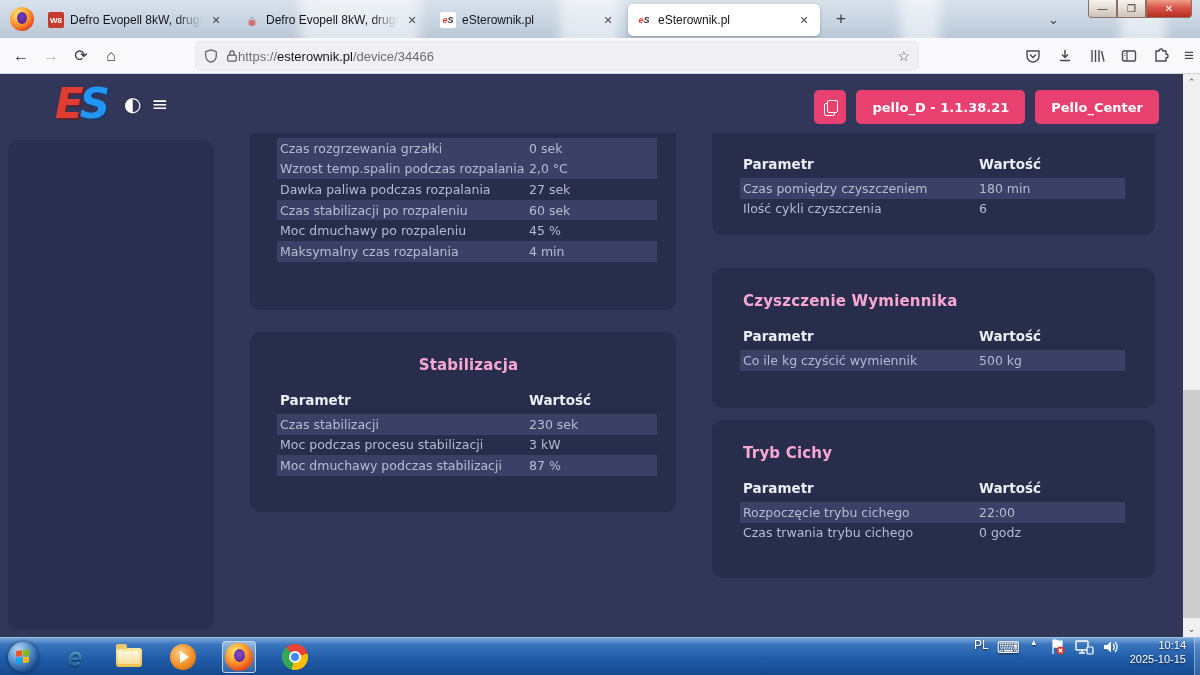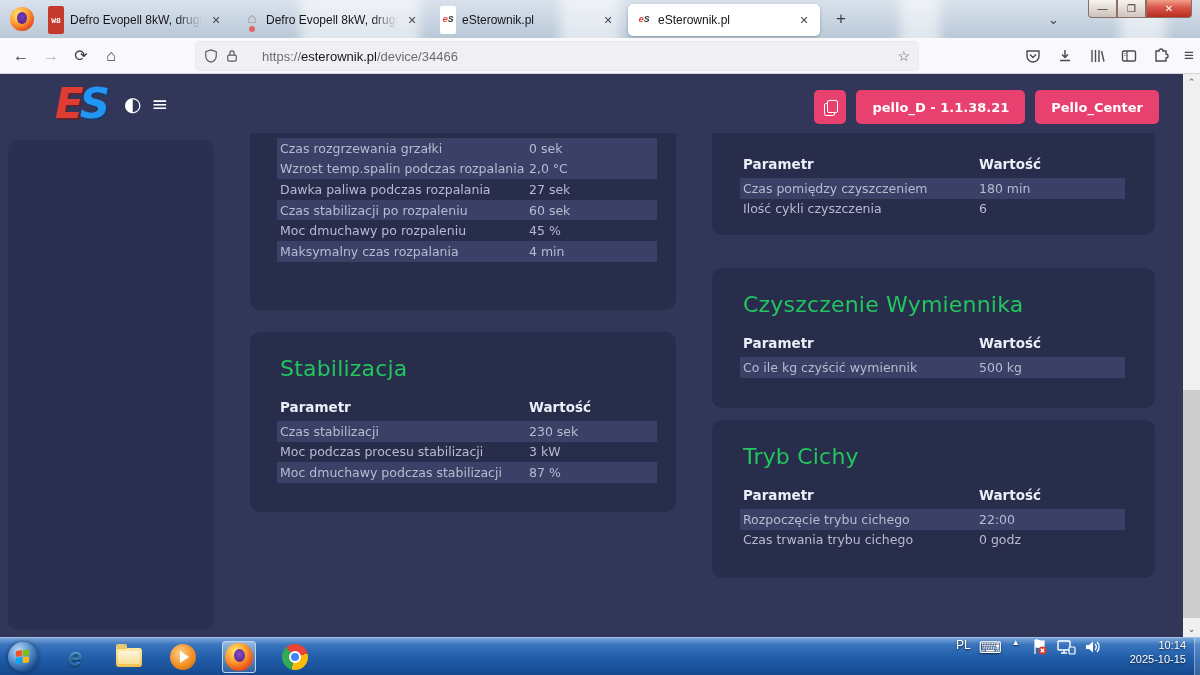--- a/index.html
+++ b/index.html
@@ -12,21 +12,21 @@
   .glassblob { position:absolute; background:rgba(255,255,255,.55); filter:blur(6px); border-radius:8px; }
   .fx-corner { position:absolute; left:10px; top:7px; width:24px; height:24px; border-radius:50%;
     background:radial-gradient(circle at 35% 30%,#ffd567 10%,#ff9a2e 45%,#e24b1e 75%,#b5301c 100%); }
   .fx-corner::after { content:""; position:absolute; left:7px; top:5px; width:10px; height:12px; border-radius:50%;
     background:radial-gradient(circle at 50% 40%,#7a3bbd,#4a1e7e); }
   .tab { position:absolute; top:4px; height:32px; width:192px; border-radius:5px; display:flex; align-items:center;
     gap:6px; padding:0 8px; font-size:12px; color:#15141a; }
   .tab .title { flex:1; white-space:nowrap; overflow:hidden; -webkit-mask-image:linear-gradient(90deg,#000 80%,transparent); mask-image:linear-gradient(90deg,#000 80%,transparent); }
   .tab .close { color:#4a4a55; font-size:11px; width:16px; text-align:center; }
   .tab.active { background:#fff; box-shadow:0 1px 3px rgba(0,0,0,.25); }
-  .favicon { width:16px; height:28px; flex:0 0 16px; display:flex; align-items:center; justify-content:center; font-size:9px;font-family:Liberation Mono, monospace; }
+  .favicon { width:16px; height:16px; flex:0 0 16px; display:flex; align-items:center; justify-content:center; font-size:9px; }
   .fav-w8 { background:#c43a2e; color:#fff; font-weight:bold; border-radius:2px; font-size:8px; }
   .fav-house { position:relative; color:#9b8f8f; font-size:15px; line-height:16px; }
   .fav-house::after { content:""; position:absolute; left:5px; bottom:2px; width:6px; height:6px; border-radius:50%; background:#d66; }
   .fav-es { background:#fff; border-radius:2px; font-weight:bold; font-size:9px; }
   .fav-es .e { color:#e03c31; font-style:italic; } .fav-es .s { color:#333; font-style:italic; }
   .newtab { position:absolute; top:9px; font-size:17px; color:#3a3a44; }
   .tabs-chevron { position:absolute; top:12px; font-size:13px; color:#3a3a44; }
   .wincontrols { position:absolute; right:8px; top:0; height:18px; display:flex; }
   .winbtn { width:29px; height:18px; border:1px solid #8a6f66; border-top:none; display:flex; align-items:center; justify-content:center;
     font-size:10px; color:#3d2f2a; background:linear-gradient(180deg,rgba(250,245,240,.9),rgba(205,190,180,.85)); }
@@ -34,21 +34,21 @@
   .winbtn.close { border-radius:0 0 4px 0; width:46px; color:#fff;
     background:linear-gradient(180deg,#f0a088 0%,#d9544a 45%,#b52e20 100%); }
 
   .toolbar { position:absolute; left:0; top:38px; width:1200px; height:36px; background:#f9f9fb; border-bottom:1px solid #d4d4db;
     display:flex; align-items:center; }
   .navbtn { width:30px; height:28px; display:flex; align-items:center; justify-content:center; font-size:16px; color:#3a3a44; border-radius:4px; }
   .navbtn.disabled { color:#b6b6bf; }
   .urlbar { position:absolute; left:196px; top:4px; width:722px; height:28px; background:#f0f0f4; border-radius:4px;
     display:flex; align-items:center; padding:0 8px; box-shadow:0 0 0 1px rgba(0,0,0,.06); }
   .urlbar svg { flex:0 0 auto; }
-  .urltext { flex:1; font-size:13px; color:#6b6b76; margin-left:24px; white-space:nowrap; overflow:hidden; }
+  .urltext { flex:1; font-size:13px; color:#6b6b76; margin-left:0; white-space:nowrap; overflow:hidden; }
   .urltext .domain { color:#15141a; }
   .star { font-size:14px; color:#5b5b66; }
   .tb-icons { position:absolute; right:6px; top:4px; display:flex; align-items:center; height:28px; gap:14px; }
   .tb-icons .ic { width:18px; height:18px; display:flex; align-items:center; justify-content:center; color:#4a4a52; }
   .menu-glyph { font-size:17px; color:#4a4a52; }
 
   
   .page { position:absolute; left:0; top:74px; width:1183px; height:563px; background:#323759; overflow:hidden;
     font-family:"DejaVu Sans", sans-serif; }
   .site-header { position:absolute; left:0; top:0; width:1183px; height:59px; background:#323759; z-index:5;
@@ -60,21 +60,21 @@
   .hdr-ic { color:#fff; margin-left:18px; font-size:20px; }
   .hdr-right { position:absolute; right:24px; top:16px; display:flex; gap:10px; height:34px; }
   .pinkbtn { background:#e8406f; color:#fff; border:none; border-radius:5px; font-size:13px; font-weight:bold;
     padding:0 16px; height:34px; display:flex; align-items:center; justify-content:center; font-family:"DejaVu Sans", sans-serif; }
   .pinkbtn.iconbtn { width:32px; padding:0; }
   .copy-ic { position:relative; width:12px; height:14px; }
   .copy-ic::before, .copy-ic::after { content:""; position:absolute; width:9px; height:11px; border:1.5px solid #fff; border-radius:2px; }
   .copy-ic::before { left:0; top:3px; } .copy-ic::after { left:3px; top:0; background:#e8406f; }
 
   .card { position:absolute; background:#282d4b; border-radius:10px; }
-  .card-title { color:#22c55e; font-size:22px; font-weight:normal; letter-spacing:.2px; }
+  .card-title { color:#f9a8d4; font-size:15px; font-weight:bold; letter-spacing:.2px; }
   .thead { display:flex; color:#edeff7; font-size:13.5px; font-weight:bold; }
   .trow { display:flex; color:#b7bbd2; font-size:12.5px; align-items:center; height:20.6px; }
   .trow.hl { background:#3b4166; }
   .tparam { flex:1; padding-left:3px; white-space:nowrap; overflow:hidden; }
   .tval { width:146px; flex:0 0 146px; white-space:nowrap; }
   .left-card .tval { width:128px; flex:0 0 128px; }
 
   .sidebar-panel { position:absolute; left:8px; top:66px; width:206px; height:490px; background:#2b3050; border-radius:10px; }
 
   #card-ignition { left:250px; top:59px; width:426px; height:177px; border-radius:0 0 10px 10px; }
@@ -115,21 +115,21 @@
   .chrome { width:26px; height:26px; border-radius:50%;
     background:conic-gradient(from -45deg,#ea4335 0 120deg,#fbbc05 0 240deg,#34a853 0 360deg); position:relative; }
   .chrome::after { content:""; position:absolute; left:7px; top:7px; width:12px; height:12px; border-radius:50%;
     background:#4285f4; border:2px solid #fff; box-sizing:border-box; }
   .tray { position:absolute; right:0; top:0; height:38px; display:flex; align-items:flex-start; color:#fff; }
   .tray .t { text-shadow:0 1px 2px rgba(0,0,0,.7); }
   .lang { font-size:12px; margin-right:8px; }
   .kbd { font-size:16px; margin-right:10px; }
   .tri { font-size:8px; margin-right:10px; }
   .trayic { margin-right:8px; display:flex; align-items:center; }
-  .clock { text-align:right; font-size:11px; line-height:14px; margin-left:20px; margin-right:14px; }
+  .clock { text-align:right; font-size:11px; line-height:14px; margin-left:2px; margin-right:14px; }
   .showdesk { position:absolute; right:0; top:0; width:6px; height:38px; background:rgba(255,255,255,.15); border-left:1px solid rgba(255,255,255,.35); }
 </style>
 </head>
 <body>
 
 <div class="tabstrip">
   <div class="glassblob" style="left:300px; top:-10px; width:120px; height:60px;"></div>
   <div class="glassblob" style="left:560px; top:-14px; width:60px; height:70px;"></div>
   <div class="glassblob" style="left:900px; top:-10px; width:40px; height:64px;"></div>
   <div class="glassblob" style="left:1120px; top:6px; width:46px; height:50px;"></div>
@@ -248,21 +248,21 @@
         <span class="tparam">Moc dmuchawy po rozpaleniu</span>
         <span class="tval">45 %</span>
       </div>
     <div class="trow hl">
         <span class="tparam">Maksymalny czas rozpalania</span>
         <span class="tval">4 min</span>
       </div>
   </div>
 
   <div class="card left-card inset-l" id="card-stab">
-    <div class="card-title" style="padding:24px 0 0 3px;">Stabilizacja</div>
+    <div class="card-title" style="padding:24px 0 0 3px;text-align:center;">Stabilizacja</div>
     <div class="thead" style="margin-top:18px; height:22px;">
         <span class="tparam">Parametr</span>
         <span class="tval">Wartość</span>
       </div>
     <div class="trow hl">
         <span class="tparam">Czas stabilizacji</span>
         <span class="tval">230 sek</span>
       </div>
     <div class="trow">
         <span class="tparam">Moc podczas procesu stabilizacji</span>

